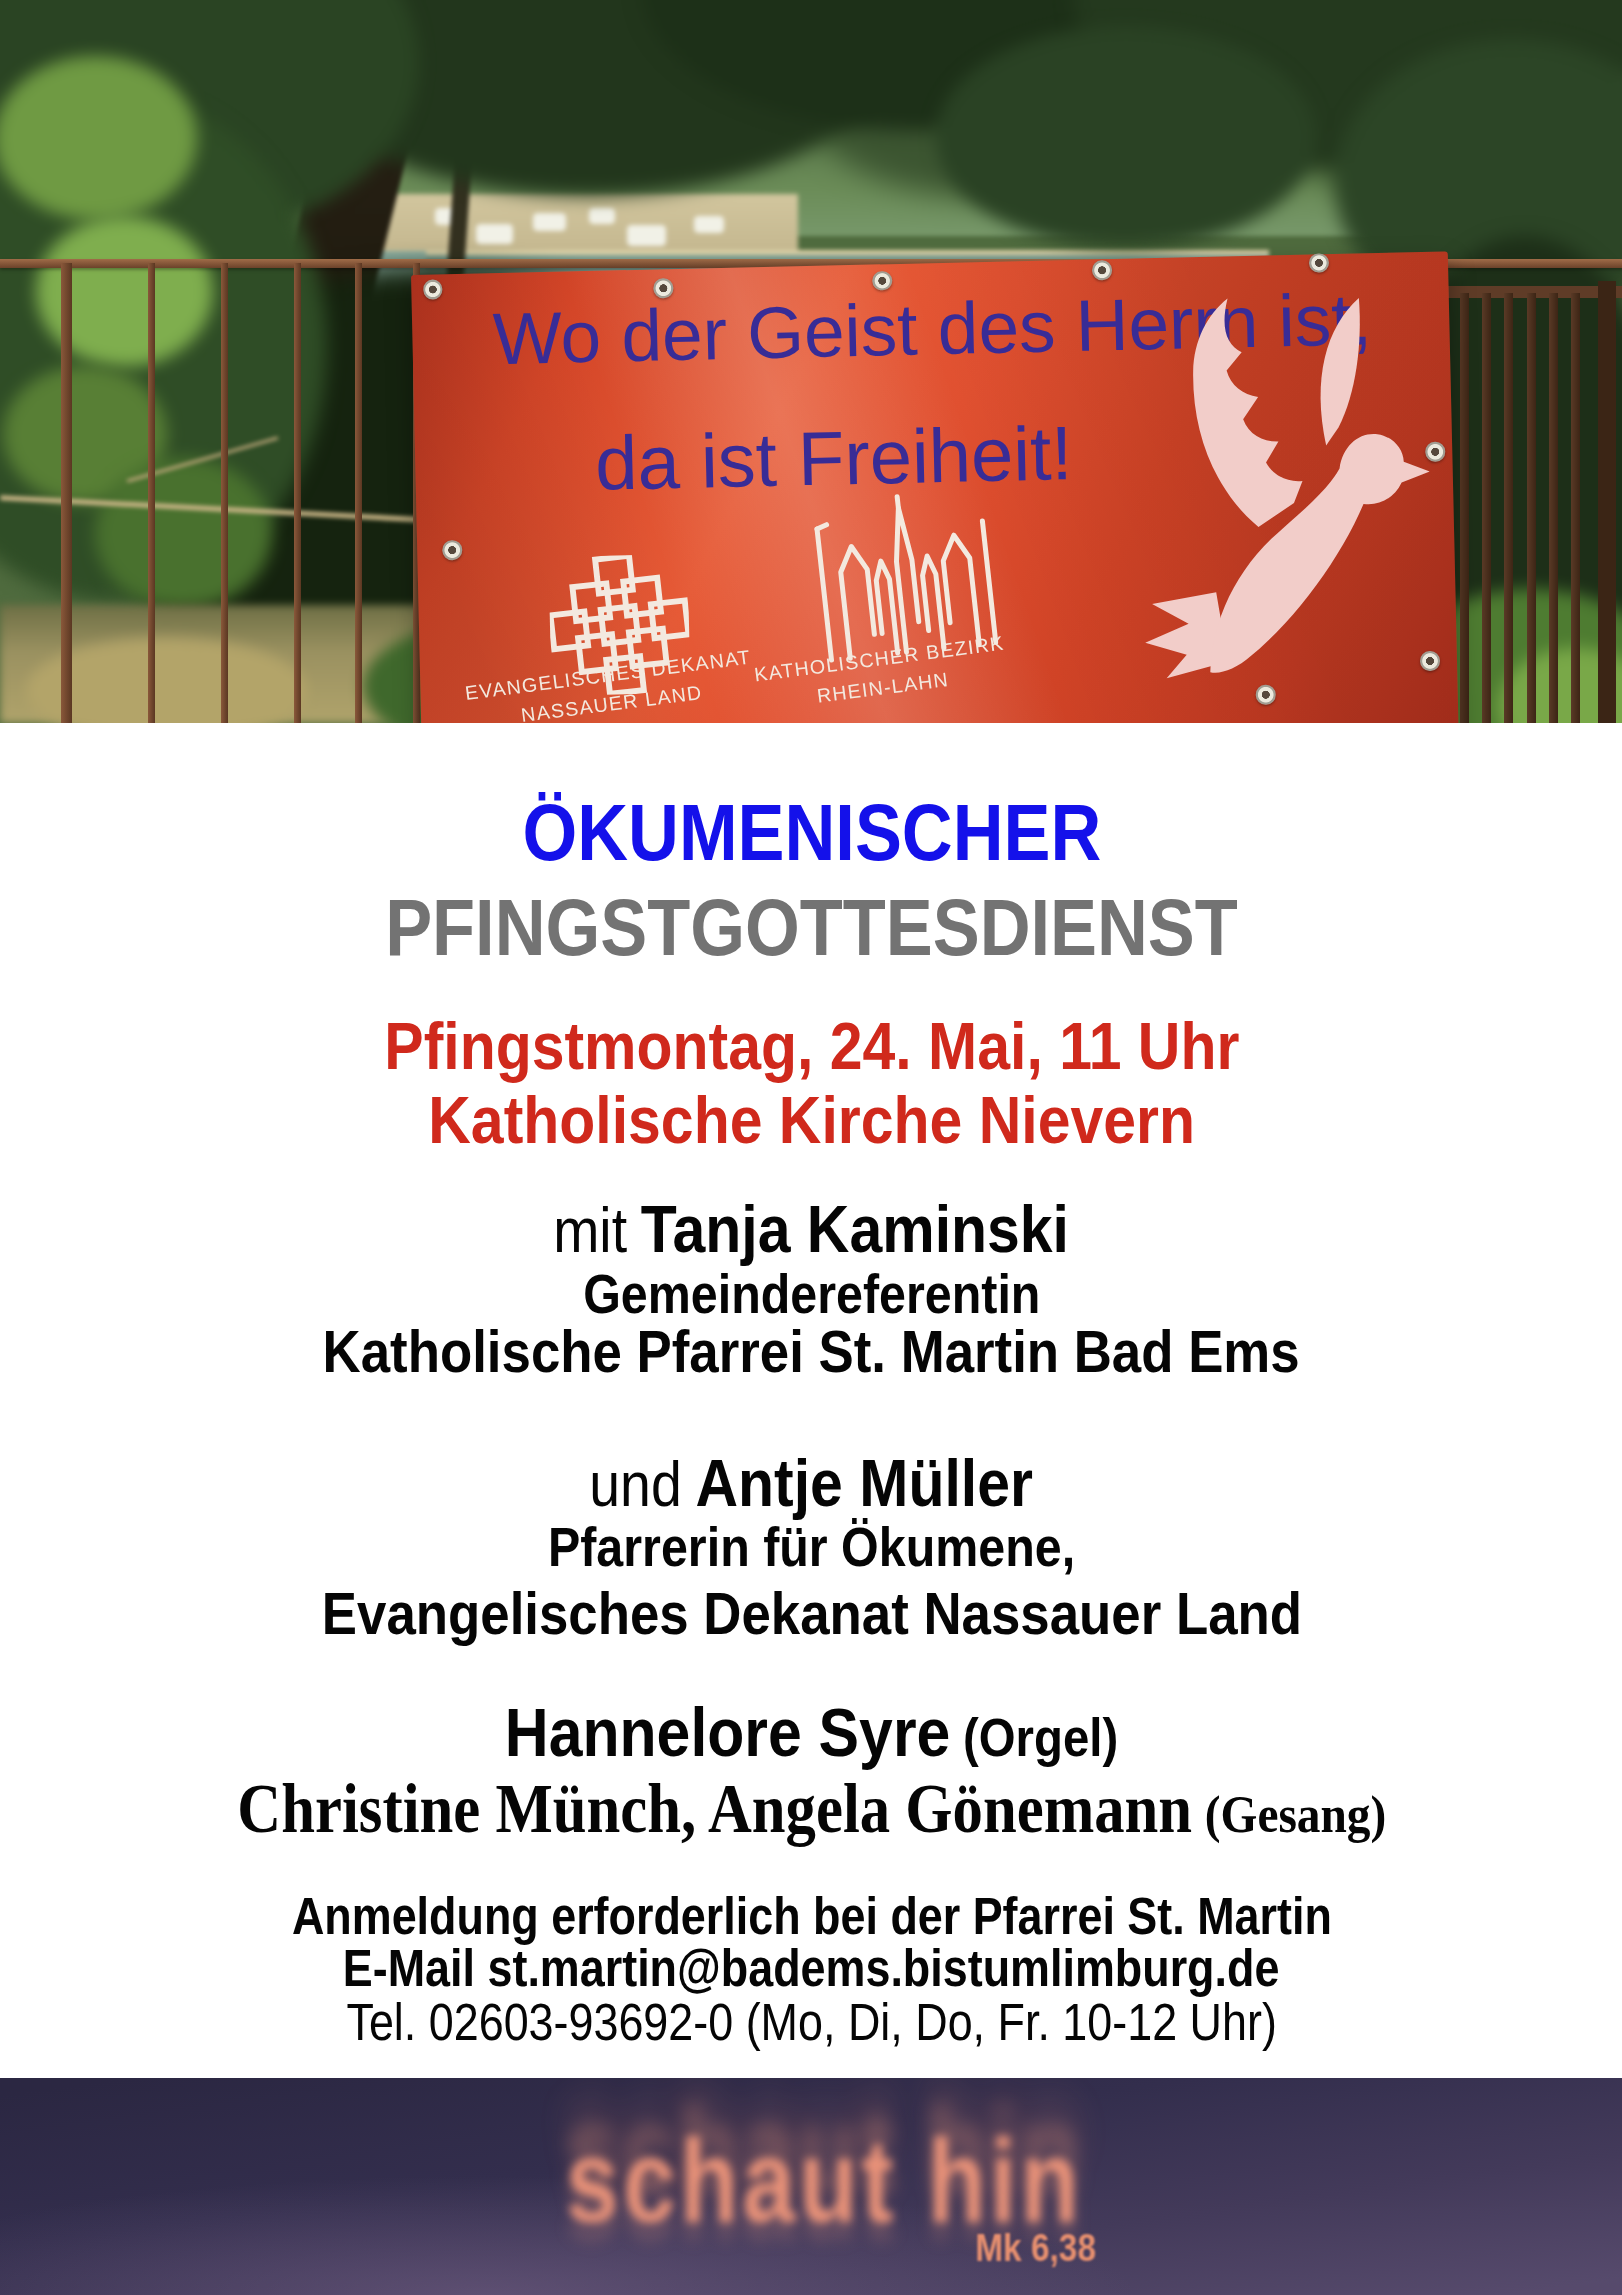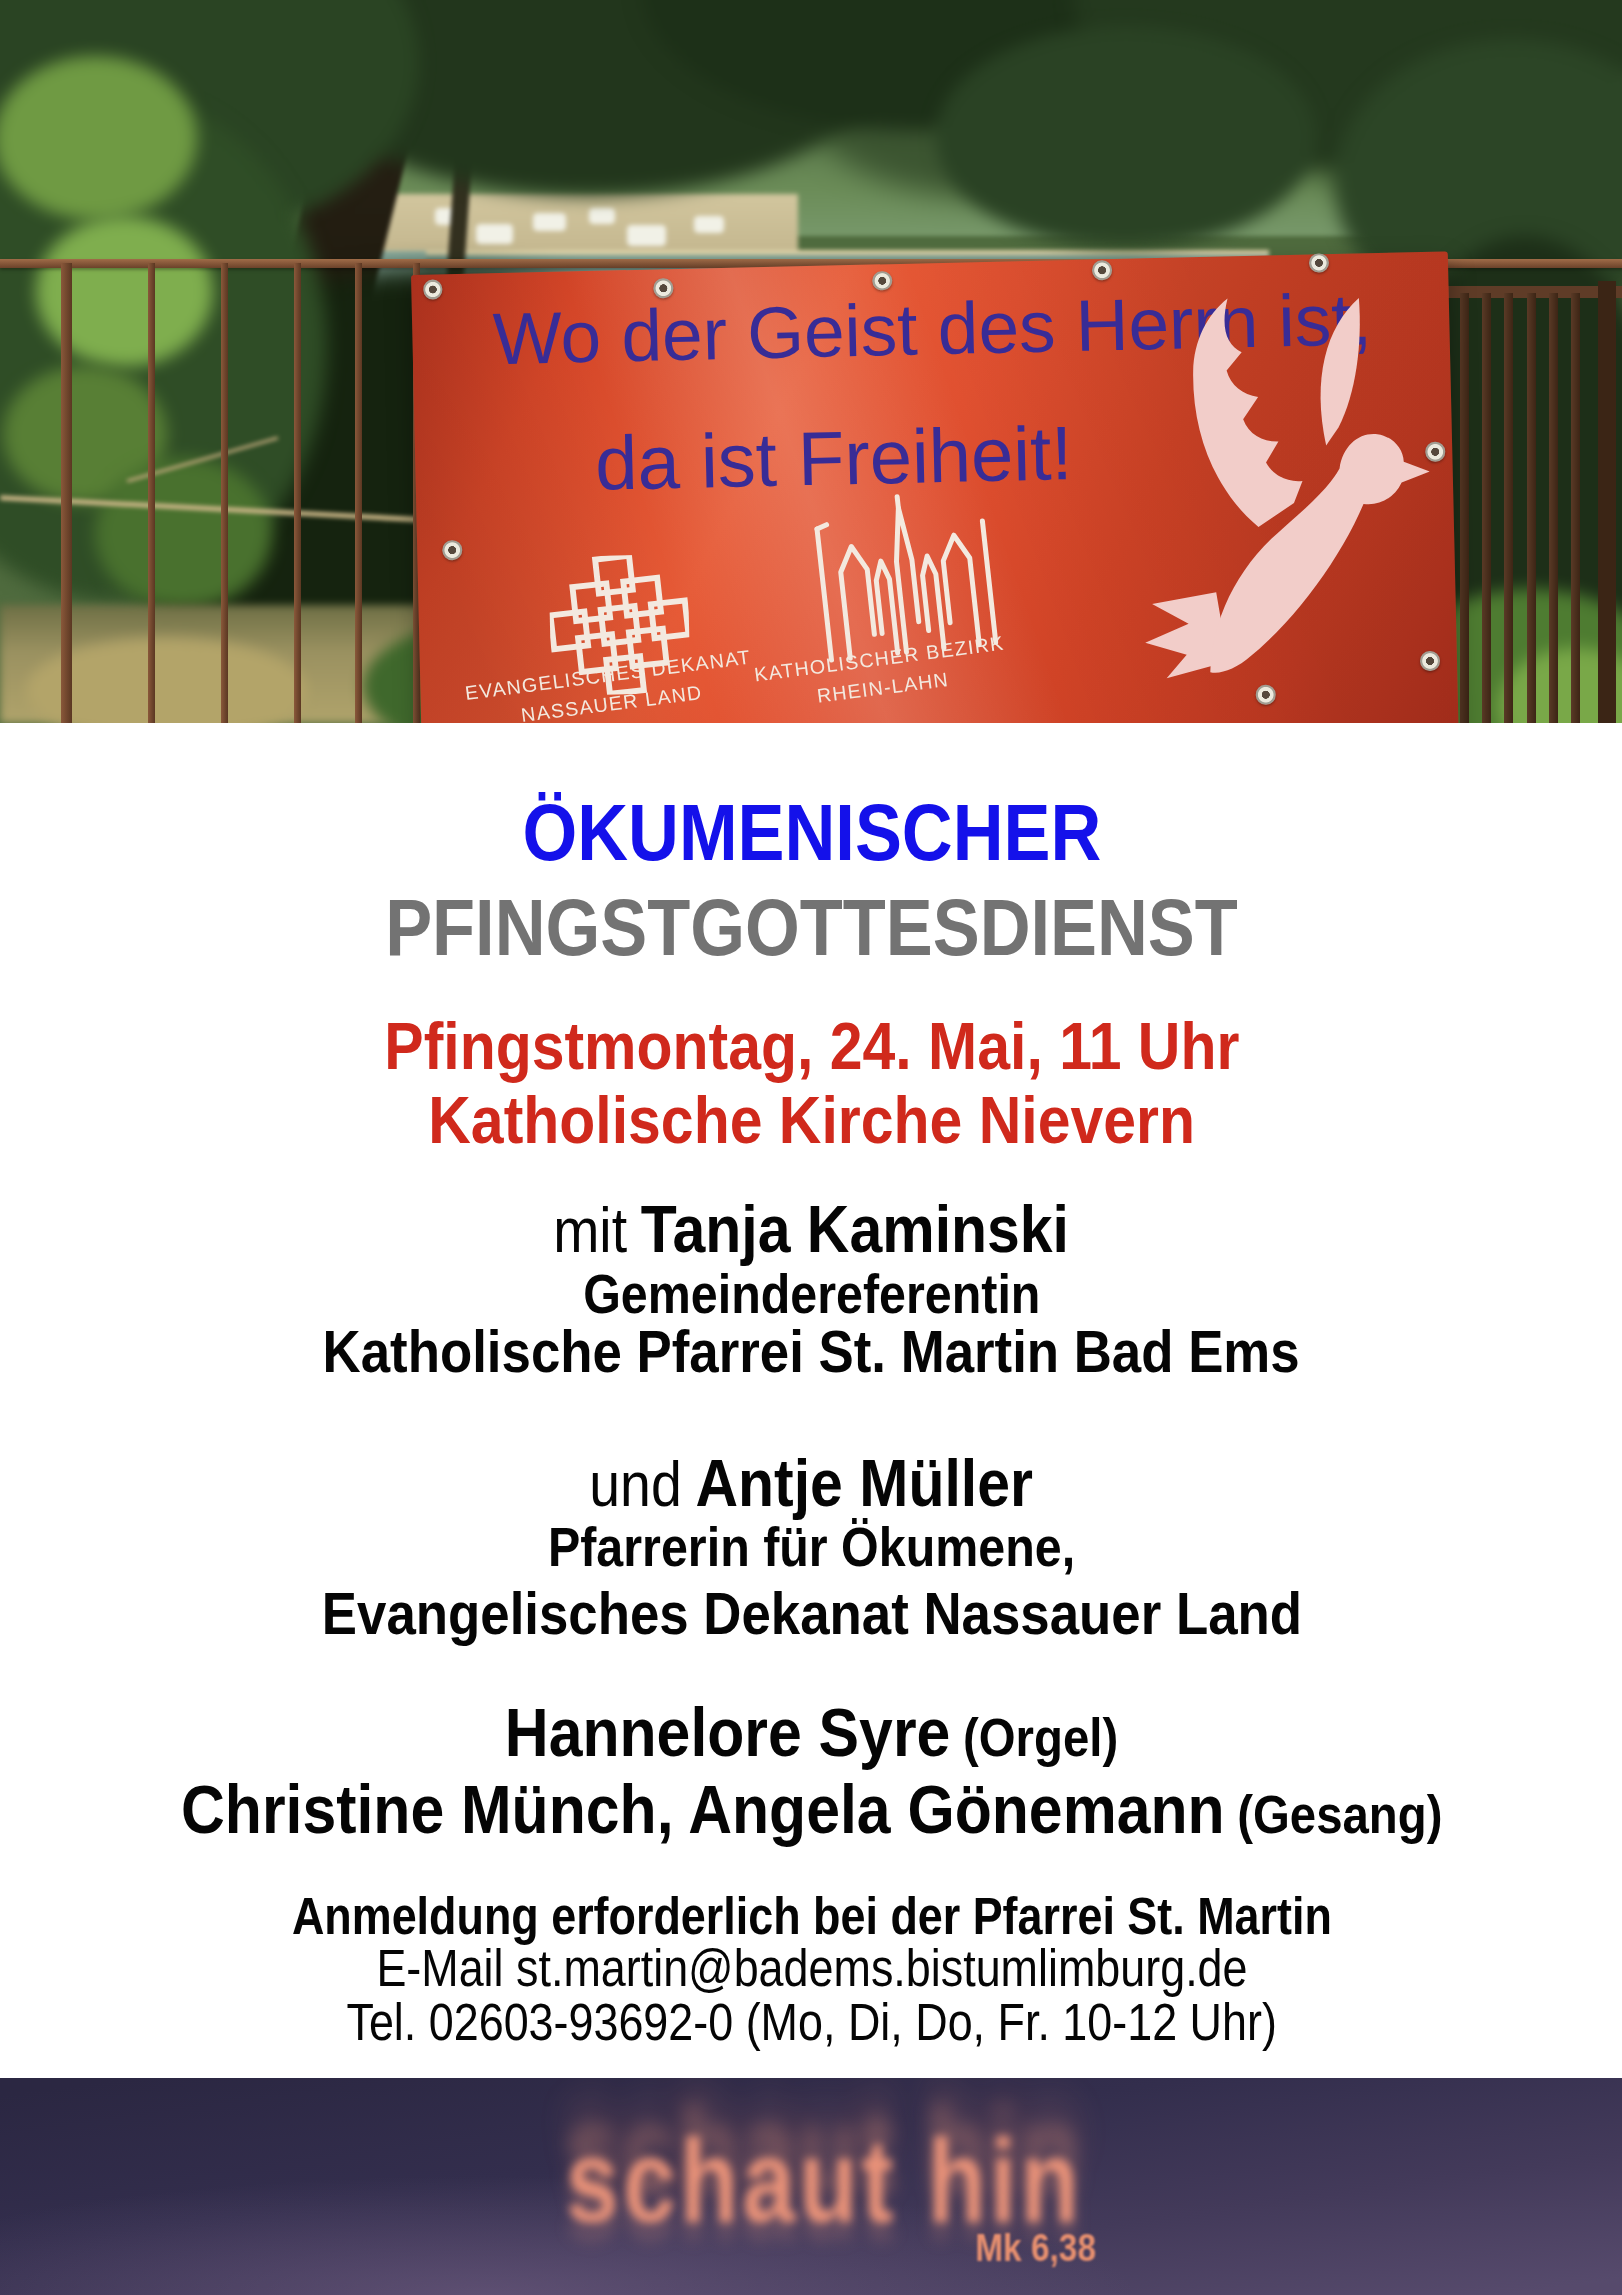--- a/index.html
+++ b/index.html
@@ -197,26 +197,26 @@
 
   <div class="tline" style="top:1432px;font-size:67px;">
     <span class="cx"><span style="font-weight:400;font-size:.94em;margin-right:15.7px;">und</span><span class="b">Antje Müller</span></span>
   </div>
   <div class="tline b" style="top:1503px;font-size:55px;"><span class="cx">Pfarrerin für Ökumene,</span></div>
   <div class="tline b" style="top:1567px;font-size:60px;"><span class="cx">Evangelisches Dekanat Nassauer Land</span></div>
 
   <div class="tline b" style="top:1681px;font-size:69px;">
     <span class="cx"><span>Hannelore Syre</span><span style="font-size:.78em;margin-left:14.4px;">(Orgel)</span></span>
   </div>
-  <div class="tline b" style="top:1758px;font-size:69px;">
+  <div class="tline b" style="top:1758px;font-size:69px;font-family:Liberation Serif, serif;">
     <span class="cx"><span>Christine Münch, Angela Gönemann</span><span style="font-size:.78em;margin-left:14.4px;">(Gesang)</span></span>
   </div>
 
   <div class="tline b" style="top:1875px;font-size:51px;"><span class="cx">Anmeldung erforderlich bei der Pfarrei St. Martin</span></div>
-  <div class="tline" style="top:1927px;font-size:51px;"><span class="cx">E-Mail st.martin@badems.bistumlimburg.de</span></div>
+  <div class="tline" style="top:1927px;font-size:51px;font-weight:bold;"><span class="cx">E-Mail st.martin@badems.bistumlimburg.de</span></div>
   <div class="tline" style="top:1981px;font-size:51px;"><span class="cx">Tel. 02603-93692-0 (Mo, Di, Do, Fr. 10-12 Uhr)</span></div>
 
   <div class="footer-band">
     <div class="footer-glow"></div>
     <div class="motto"><span class="cx">schaut hin</span></div>
     <div class="reference"><span class="cx" style="transform:scaleX(.88);">Mk 6,38</span></div>
   </div>
 
 </div>
 

